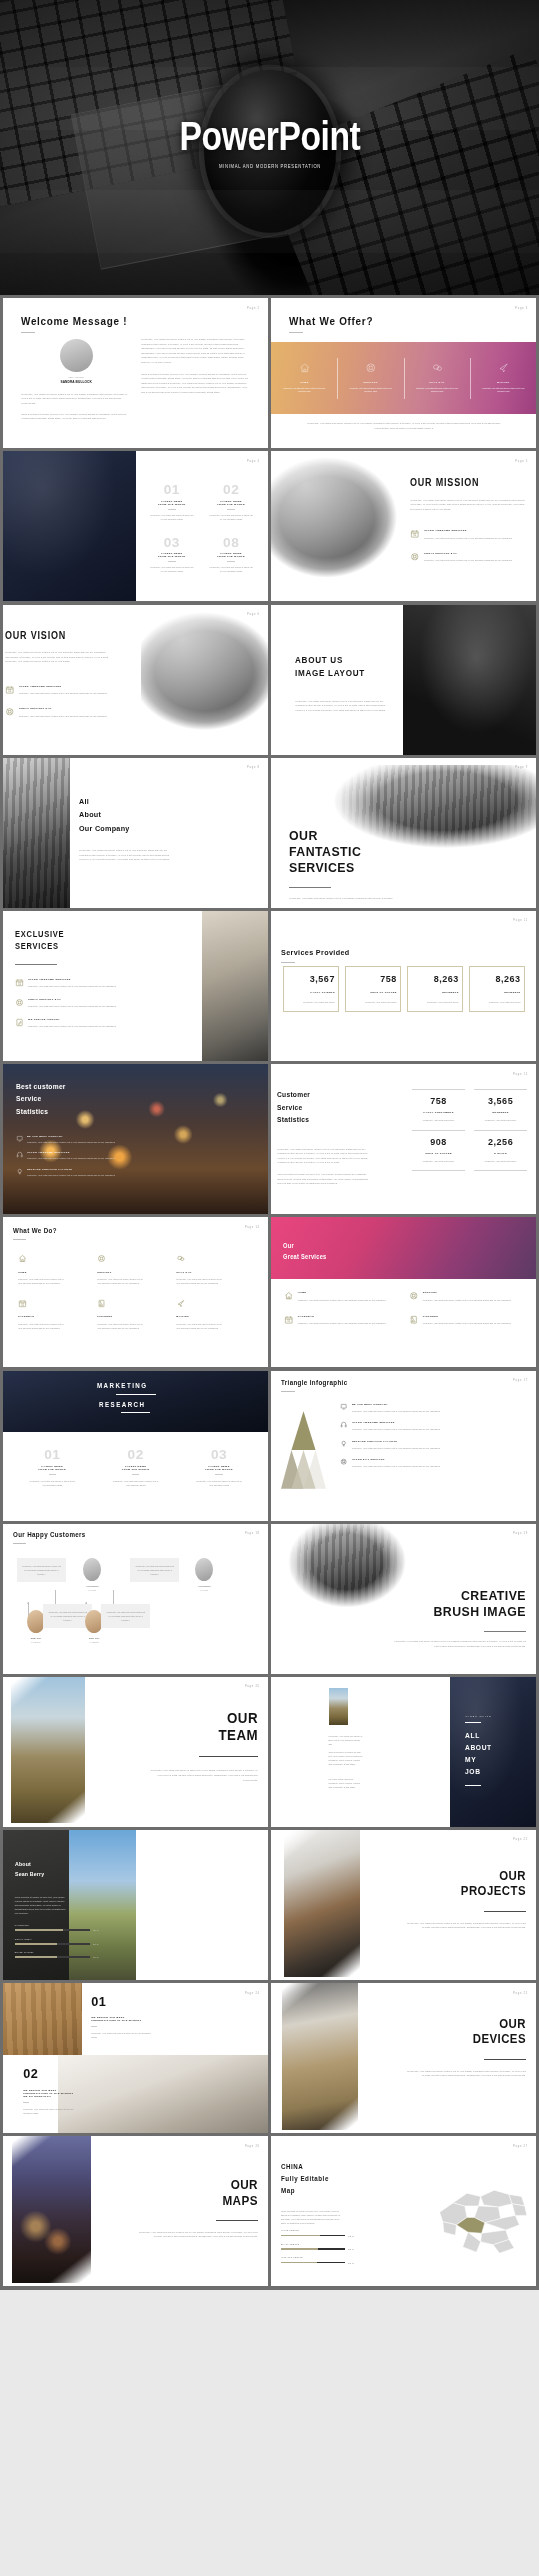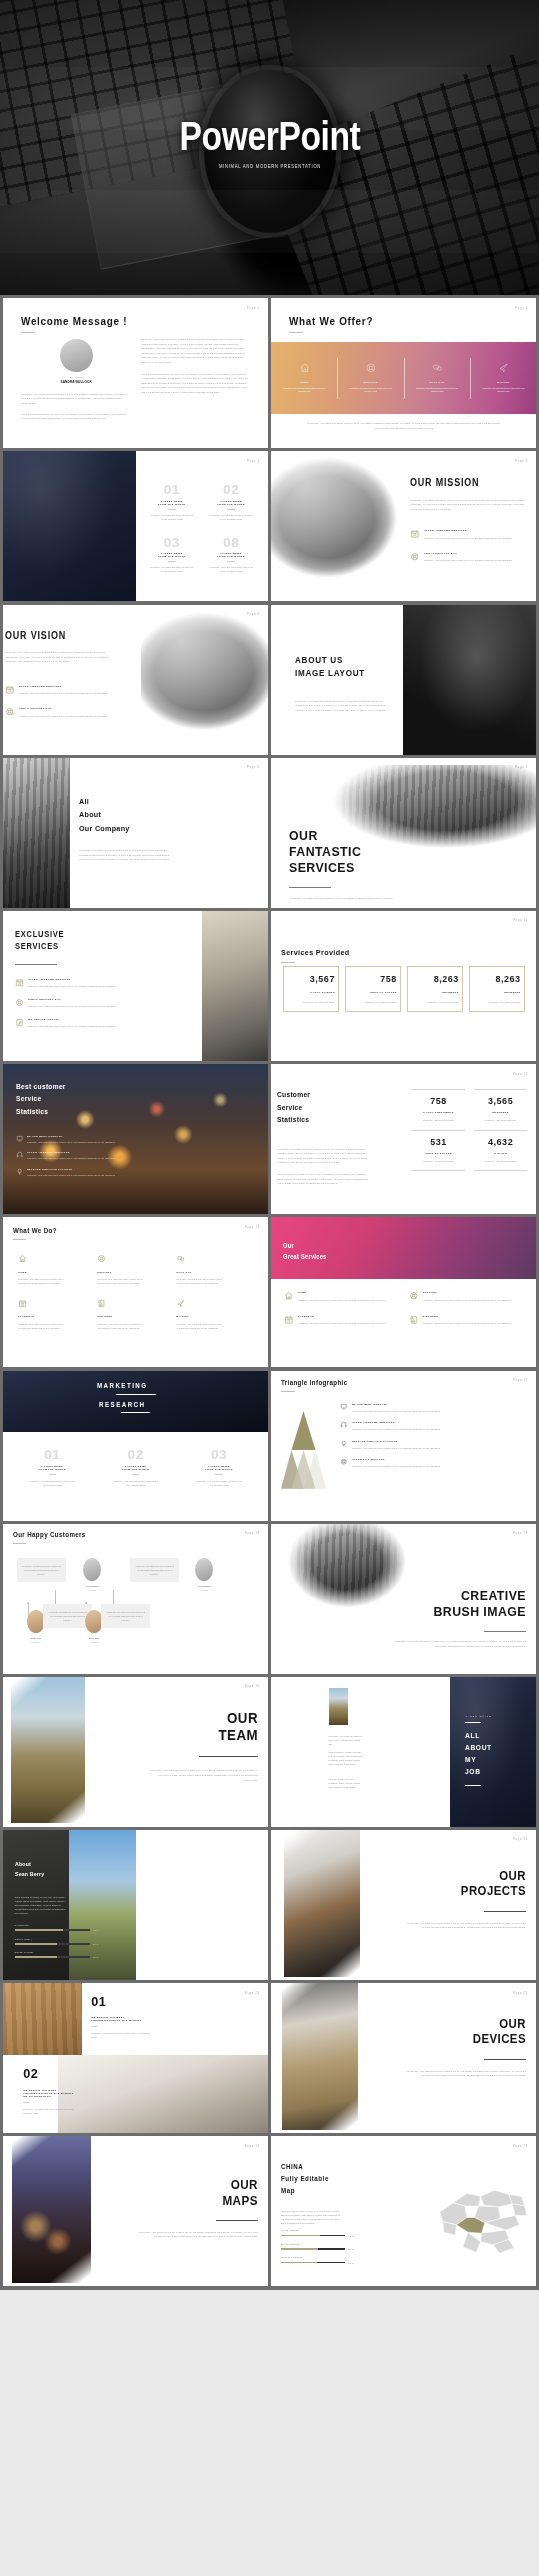--- a/index.html
+++ b/index.html
@@ -592,27 +592,27 @@
             <div class="p sm" style="margin-top:4.2px;">Frequently,  your initial font choice</div>
           </div>
           <div style="flex:1 1 38%;text-align:center;">
             <div style="height:0.5px;background:#d3d3d3;margin-bottom:6.3px;"></div>
             <div class="stat-num">3,565</div>
             <div class="cap" style="margin-top:5.3px;">RETWEETS</div>
             <div class="p sm" style="margin-top:4.2px;">Frequently,  your initial font choice</div>
           </div>
           <div style="flex:1 1 38%;text-align:center;">
             <div style="height:0.5px;background:#d3d3d3;margin-bottom:6.3px;"></div>
-            <div class="stat-num">531</div>
+            <div class="stat-num">908</div>
             <div class="cap" style="margin-top:5.3px;">CUPS OF COFFEE</div>
             <div class="p sm" style="margin-top:4.2px;">Frequently,  your initial font choice</div>
           </div>
           <div style="flex:1 1 38%;text-align:center;">
             <div style="height:0.5px;background:#d3d3d3;margin-bottom:6.3px;"></div>
-            <div class="stat-num">4,632</div>
+            <div class="stat-num">2,256</div>
             <div class="cap" style="margin-top:5.3px;">E-MAILS</div>
             <div class="p sm" style="margin-top:4.2px;">Frequently,  your initial font choice</div>
           </div>
           <div style="flex:1 1 38%;">
               <div style="height:0.5px;background:#d3d3d3;"></div>
             </div>
           <div style="flex:1 1 38%;">
               <div style="height:0.5px;background:#d3d3d3;"></div>
             </div>
         </div>

